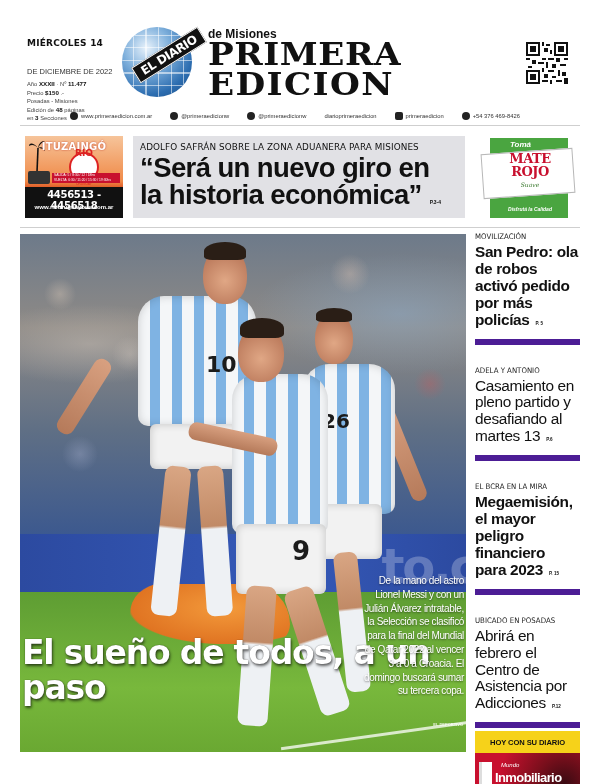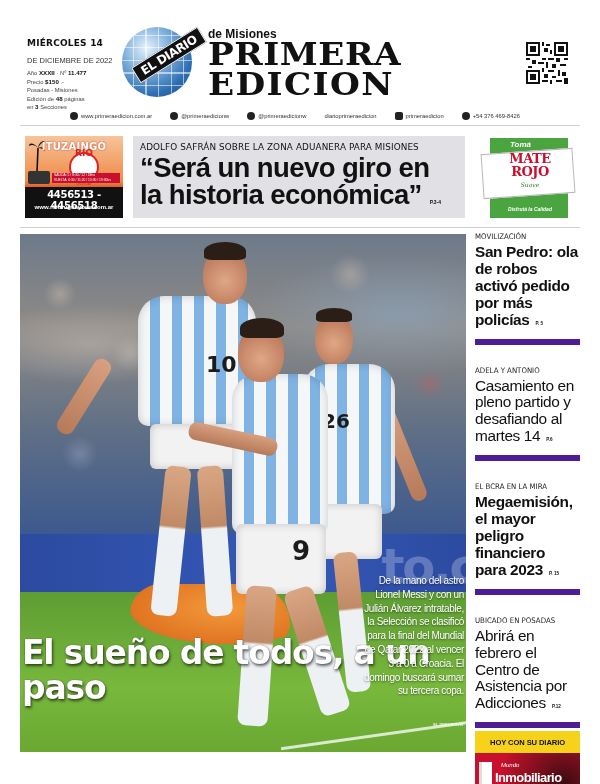--- a/index.html
+++ b/index.html
@@ -3,21 +3,21 @@
 <meta charset="utf-8">
 <style>
   * { box-sizing: border-box; margin: 0; padding: 0; }
   html, body { width: 600px; height: 784px; background: #ffffff; overflow: hidden; }
   body { font-family: "Liberation Sans", sans-serif; color: #111; position: relative; }
 
   
   .masthead { position: absolute; left: 0; top: 0; width: 600px; height: 106px; }
   .dateblock { position: absolute; left: 27px; top: 38px; width: 100px; }
   .date-main { font-family: "DejaVu Sans", sans-serif; font-weight: 700; font-size: 9px; letter-spacing: 0.2px; color: #111; }
-  .date-sub { font-size: 7.5px; color: #333; margin-top: 8px; }
+  .date-sub { font-size: 7.5px; color: #333; margin-top: 19px; }
   .meta { font-size: 5.8px; color: #444; line-height: 8.6px; margin-top: 4px; }
   .meta b { color: #111; font-weight: 700; font-size: 6.2px; }
 
   .logo { position: absolute; left: 122px; top: 24px; width: 360px; height: 80px; }
   .globe { position: absolute; left: 0; top: 3px; width: 70px; height: 70px; border-radius: 50%;
            background: radial-gradient(circle at 35% 30%, #e8f2fb 0%, #7fb0dc 35%, #2c6db0 70%, #1b4a80 100%); overflow: hidden; }
   .globe::before { content: ""; position: absolute; inset: 0; border-radius: 50%;
     background:
       repeating-linear-gradient(90deg, transparent 0 11px, rgba(255,255,255,0.55) 11px 12.5px),
       repeating-linear-gradient(0deg, transparent 0 11px, rgba(255,255,255,0.55) 11px 12.5px); }
@@ -291,21 +291,21 @@
   <div class="photo-credit">EL DEPORTIVO</div>
 </section>
 
 <aside class="rightcol">
   <article class="story">
     <div class="kick">MOVILIZACIÓN</div>
     <div class="h bold"><span>San Pedro: ola de robos activó pedido por más policías</span><span class="pg">P. 5</span></div>
   </article>
   <article class="story">
     <div class="kick">ADELA Y ANTONIO</div>
-    <div class="h"><span>Casamiento en pleno partido y desafiando al martes 14</span><span class="pg">P.6</span></div>
+    <div class="h"><span>Casamiento en pleno partido y desafiando al martes 13</span><span class="pg">P.6</span></div>
   </article>
   <article class="story">
     <div class="kick">EL BCRA EN LA MIRA</div>
     <div class="h bold"><span>Megaemisión, el mayor peligro financiero para 2023</span><span class="pg">P. 15</span></div>
   </article>
   <article class="story">
     <div class="kick">UBICADO EN POSADAS</div>
     <div class="h"><span>Abrirá en febrero el Centro de Asistencia por Adicciones</span><span class="pg">P.12</span></div>
   </article>
 </aside>

